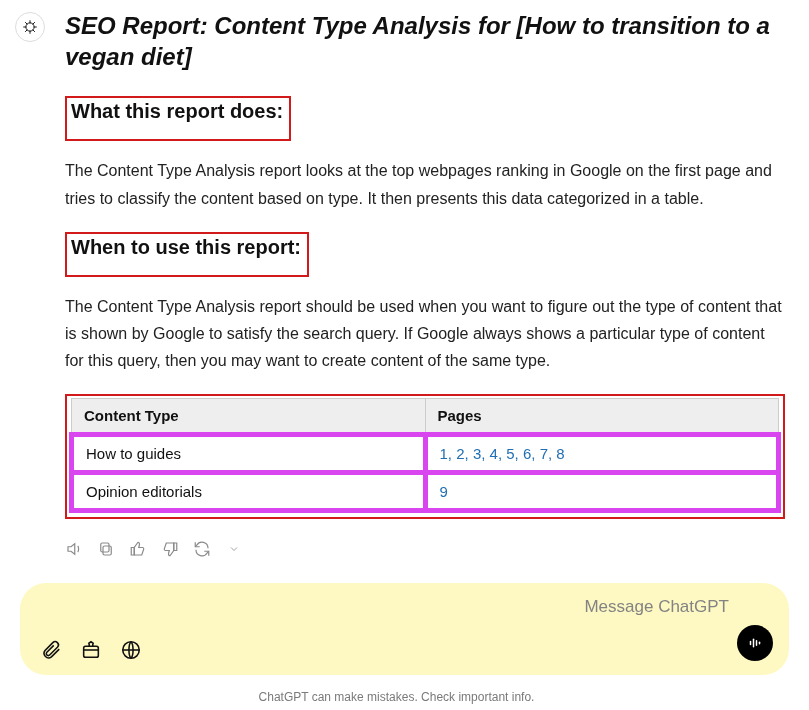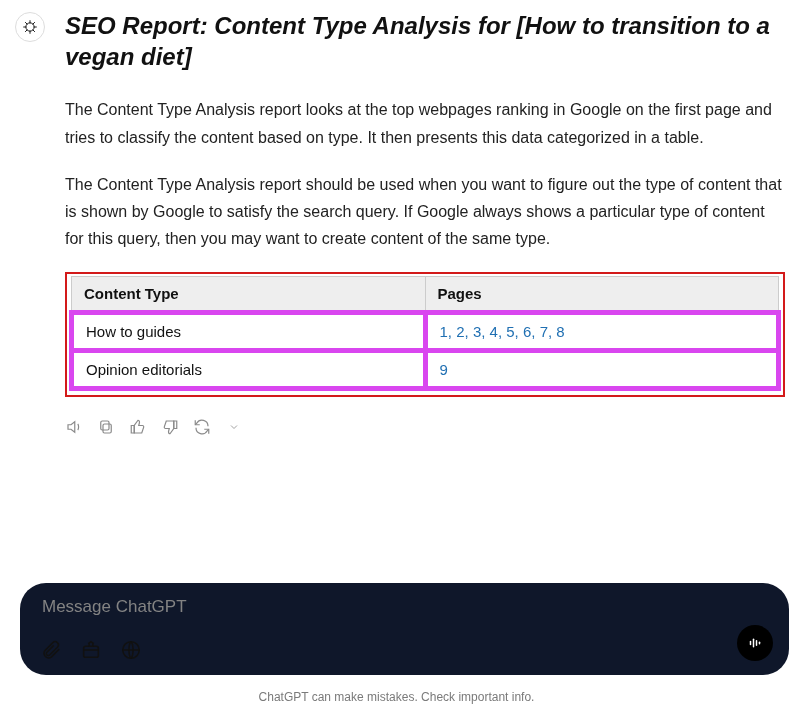--- a/index.html
+++ b/index.html
@@ -90,23 +90,24 @@
   }
   .actions .ic { width:18px; height:18px; display:flex; align-items:center; justify-content:center; cursor:pointer; }
   .actions svg { width:18px; height:18px; stroke:#8a8a8a; fill:none; stroke-width:1.6; }
   .caret svg { width:12px; height:12px; }
 
   
   .composer {
     position:absolute;
     left:20px; right:20px; top:583px;
     height:92px;
-    background:#0f172a;
+    background:#fef9c3;
     border-radius:26px;
     padding:14px 60px 0 22px;
+    text-align:right;
   }
   .composer .ph {
     color:#838383;
     font-size:17px;
   }
   .composer .tools {
     position:absolute;
     left:20px; bottom:14px;
     display:flex; gap:18px; align-items:center;
   }
@@ -138,22 +139,28 @@
       <g fill="none" stroke="#000" stroke-width="1.2">
         <circle cx="12" cy="12" r="5.5"></circle>
         <path d="M12 3 v4 M12 17 v4 M3 12 h4 M17 12 h4 M5.5 5.5 l2.8 2.8 M15.7 15.7 l2.8 2.8 M18.5 5.5 l-2.8 2.8 M8.3 15.7 l-2.8 2.8"></path>
       </g>
     </svg>
   </div>
 
   <div class="msg">
     <h1>SEO Report: Content Type Analysis for [How to transition to a vegan diet]</h1>
 
+    <div class="redbox">
+      <div class="section-heading">What this report does:</div>
+    </div>
     <p class="para">The Content Type Analysis report looks at the top webpages ranking in Google on the first page and tries to classify the content based on type. It then presents this data categorized in a table.</p>
 
+    <div class="redbox">
+      <div class="section-heading">When to use this report:</div>
+    </div>
     <p class="para">The Content Type Analysis report should be used when you want to figure out the type of content that is shown by Google to satisfy the search query. If Google always shows a particular type of content for this query, then you may want to create content of the same type.</p>
 
     <div class="table-wrap">
       <table class="ct">
         <thead>
           <tr>
             <th style="width:50%">Content Type</th>
             <th>Pages</th>
           </tr>
         </thead>

